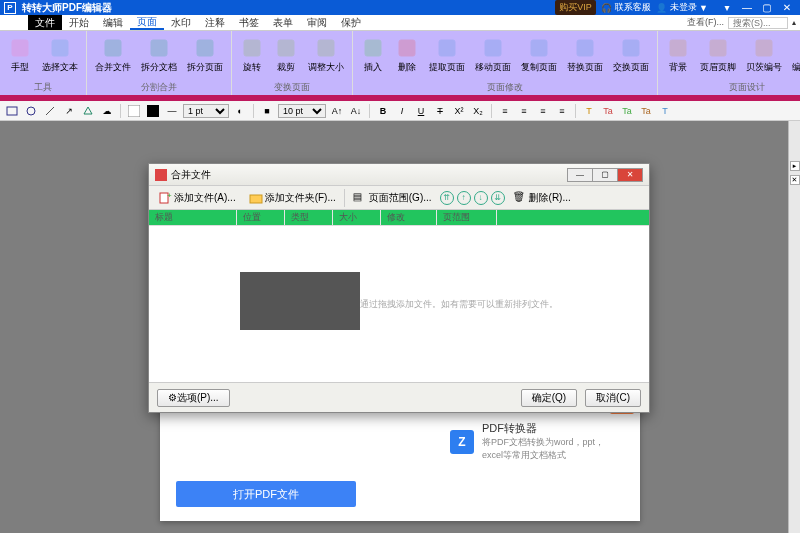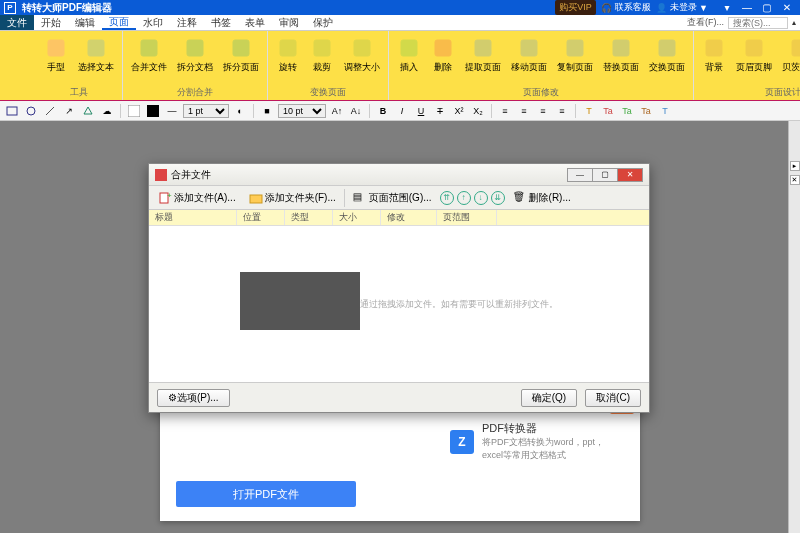--- a/index.html
+++ b/index.html
@@ -12,27 +12,27 @@
 .titlebar .right { display: flex; align-items: center; gap: 6px; }
 .titlebar .vip { background: #3a1f0f; padding: 1px 4px; font-size: 9px; color: #d9a441; border-radius: 2px; }
 .titlebar .help { display: flex; align-items: center; gap: 2px; font-size: 9px; }
 .titlebar .user { display: flex; align-items: center; gap: 2px; font-size: 9px; }
 .titlebar .winbtns { display: flex; gap: 2px; margin-left: 4px; }
 .titlebar .winbtn { width: 18px; height: 12px; display: flex; align-items: center; justify-content: center; font-size: 10px; cursor: default; }
 
 
 .menutabs { height: 16px; background: #fff; border-bottom: 1px solid #ccc; display: flex; font-size: 10px; color: #333; position: relative; }
 .menutabs .tab { padding: 0 7px; display: flex; align-items: center; cursor: default; }
-.menutabs .tab.active { background: #0c4a6e; color: #fff; }
+.menutabs .tab.active { background: #000000; color: #fff; margin-left: 28px; }
 .menutabs .tab.selected { border-bottom: 2px solid #0a5bd6; color: #0a5bd6; }
 .menutabs .right { position: absolute; right: 4px; top: 0; display: flex; align-items: center; height: 100%; gap: 4px; }
 .menutabs .searchbox { border: 1px solid #ccc; padding: 0 4px; font-size: 9px; width: 60px; height: 12px; }
 
 
-.ribbon { height: 70px; background: #fde047; border-bottom: 1px solid #be185d; display: flex; font-size: 9px; padding-left: 36px; }
+.ribbon { height: 70px; background: #c4b5fd; border-bottom: 6px solid #be185d; display: flex; font-size: 9px; }
 .ribbon-group { border-right: 1px solid #ddd; padding: 3px 6px 0; display: flex; flex-direction: column; }
 .ribbon-group .items { display: flex; gap: 6px; flex: 1; align-items: flex-start; }
 .ribbon-group .label { text-align: center; font-size: 9px; color: #666; padding: 1px 0; }
 .ribbon-item { display: flex; flex-direction: column; align-items: center; gap: 1px; cursor: default; padding: 2px; }
 .ribbon-item .icn { width: 24px; height: 24px; display: flex; align-items: center; justify-content: center; }
 .ribbon-item .txt { font-size: 9px; white-space: nowrap; }
 
 
 .toolbar { height: 20px; background: #f5f5f5; border-bottom: 1px solid #ccc; display: flex; align-items: center; padding: 0 4px; gap: 3px; font-size: 9px; }
 .toolbar .sep { width: 1px; height: 14px; background: #ccc; margin: 0 2px; }
@@ -62,21 +62,21 @@
 .dialog-title .dt-btns { display: flex; }
 .dialog-title .dt-btn { width: 26px; height: 14px; border: 1px solid #999; background: #eee; font-size: 8px; display: flex; align-items: center; justify-content: center; margin-left: -1px; }
 .dialog-title .dt-btn.close { background: #d9453a; color: #fff; }
 
 .dialog-toolbar { height: 24px; background: #f0f0ec; border-bottom: 1px solid #ccc; display: flex; align-items: center; padding: 0 4px; gap: 3px; font-size: 10px; }
 .dialog-toolbar .dtb { display: flex; align-items: center; gap: 2px; padding: 2px 4px; border: 1px solid transparent; cursor: default; }
 .dialog-toolbar .dtb .di { width: 14px; height: 14px; display: inline-block; }
 .dialog-toolbar .dsep { width: 1px; height: 18px; background: #ccc; }
 .dialog-toolbar .dcircle { width: 14px; height: 14px; border: 1px solid #3a8; border-radius: 50%; display: flex; align-items: center; justify-content: center; font-size: 8px; color: #3a8; }
 
-.dialog-tablehead { height: 16px; background: #fef9c3; border-bottom: 1px solid #ddd; display: flex; font-size: 9px; color: #555; }
+.dialog-tablehead { height: 16px; background: #22c55e; border-bottom: 1px solid #ddd; display: flex; font-size: 9px; color: #555; }
 .dialog-tablehead .th { padding: 1px 6px; border-right: 1px solid #e5e5e5; }
 .dialog-body { height: 156px; background: #fff; display: flex; flex-direction: row; align-items: center; justify-content: center; font-size: 9px; color: #aaa; }
 .dialog-body .placeholder { width: 120px; height: 58px; background: #555; margin-bottom: 6px; }
 
 .dialog-footer { height: 30px; background: #f0f0ec; border-top: 1px solid #ccc; display: flex; align-items: center; padding: 0 8px; gap: 8px; }
 .dialog-footer .fbtn { height: 18px; padding: 0 10px; border: 1px solid #999; background: linear-gradient(#fefefe,#e8e8e8); border-radius: 2px; font-size: 10px; display: flex; align-items: center; cursor: default; }
 .dialog-footer .spacer { flex: 1; }
 
 svg { display: block; }
 </style>

